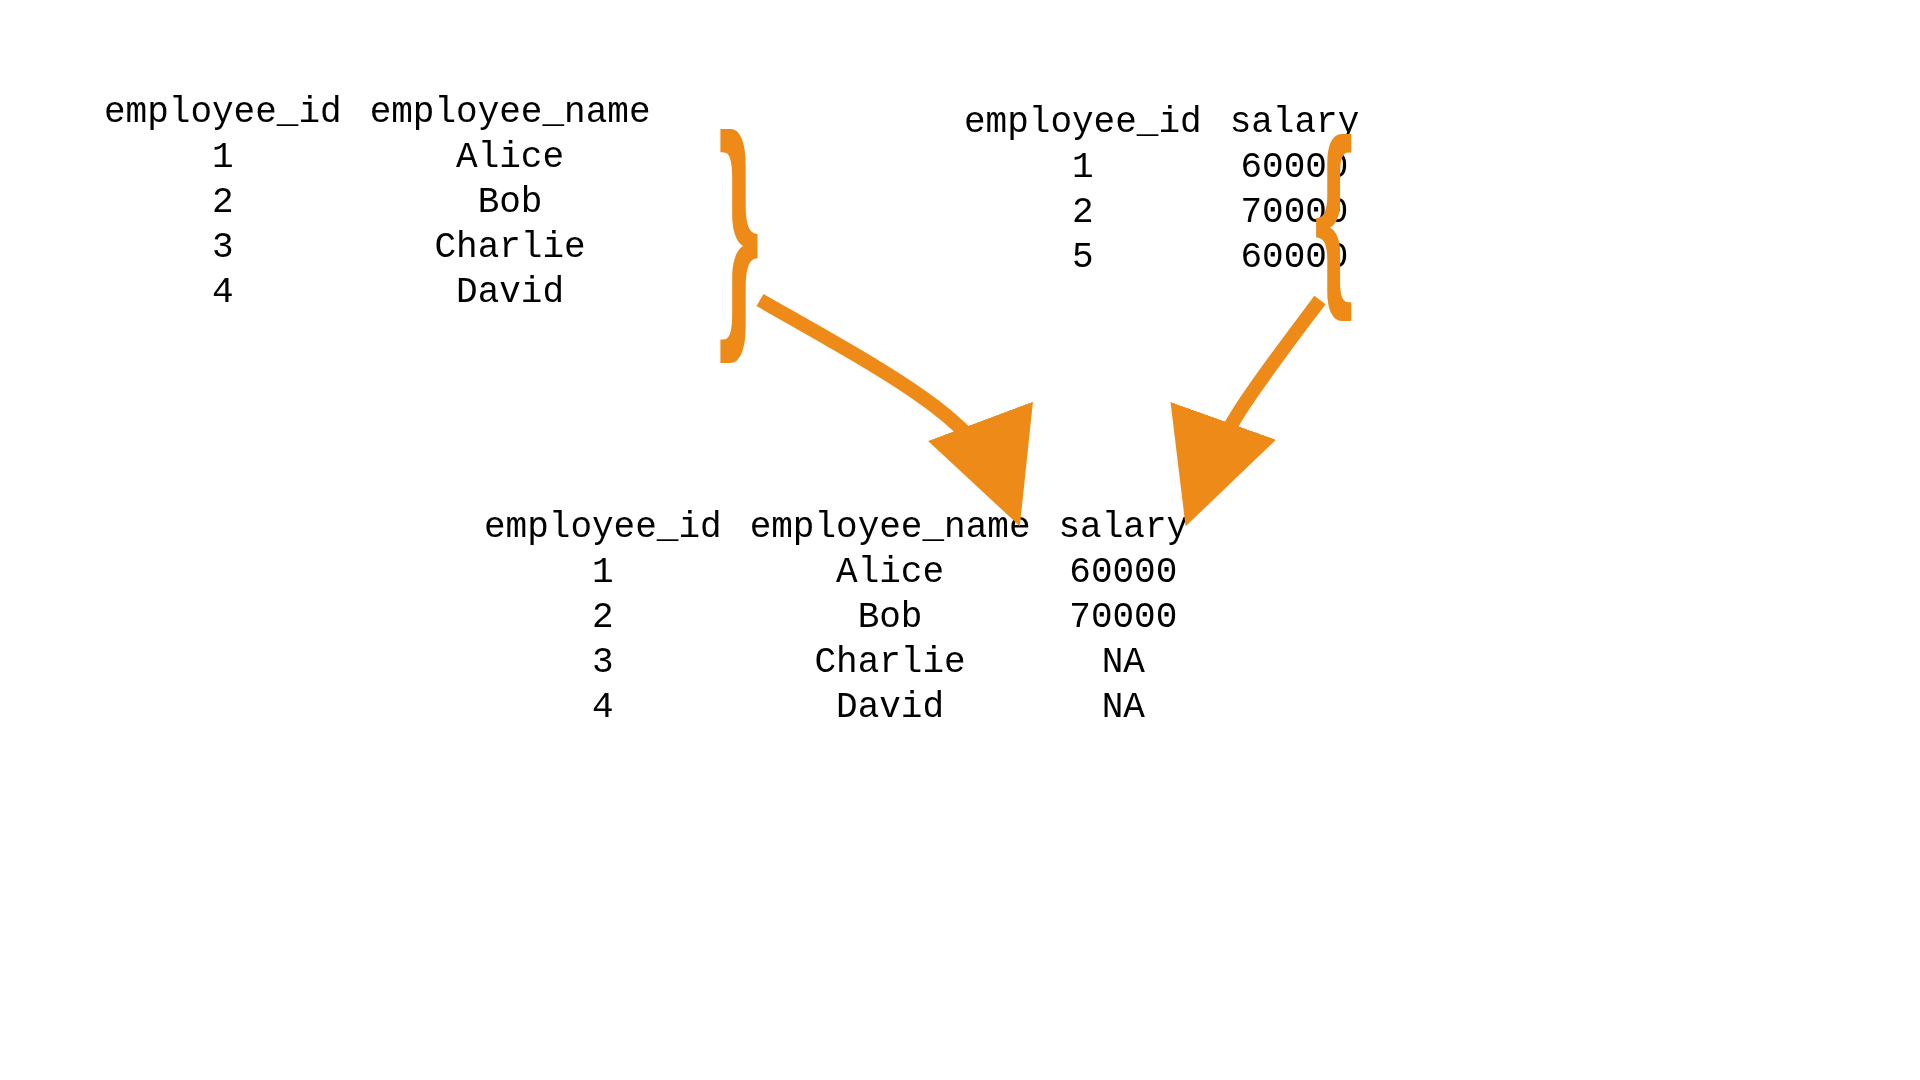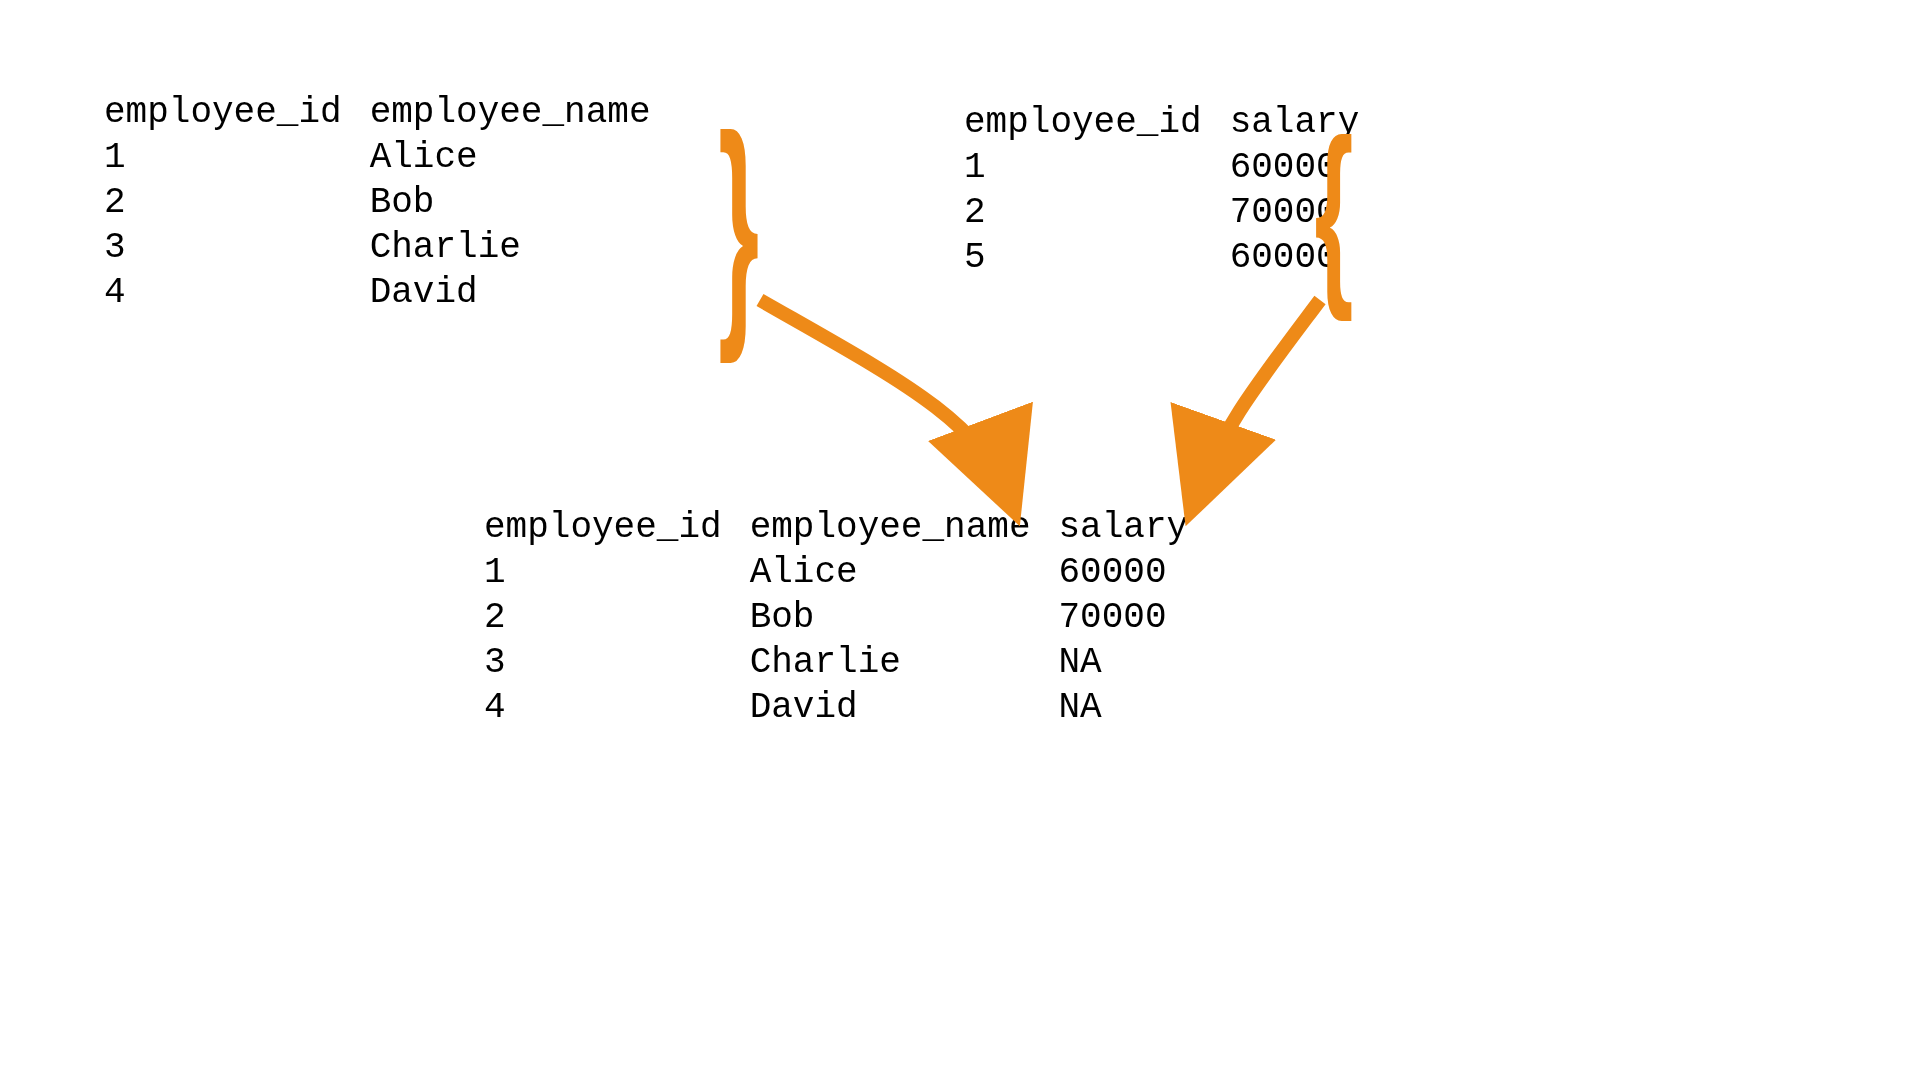--- a/index.html
+++ b/index.html
@@ -18,21 +18,21 @@
     width: 1920px;
     height: 1080px;
   }
   table {
     border-collapse: collapse;
     position: absolute;
   }
   th, td {
     padding: 2px 14px;
     font-weight: normal;
-    text-align: left;
+    text-align: center;
     white-space: pre;
     margin-top: 24px;
   }
   th {
     font-weight: normal;
   }
   .t-left  { left: 90px;  top: 90px; }
   .t-right { left: 950px; top: 100px; }
   .t-join  { left: 470px; top: 505px; }
 

